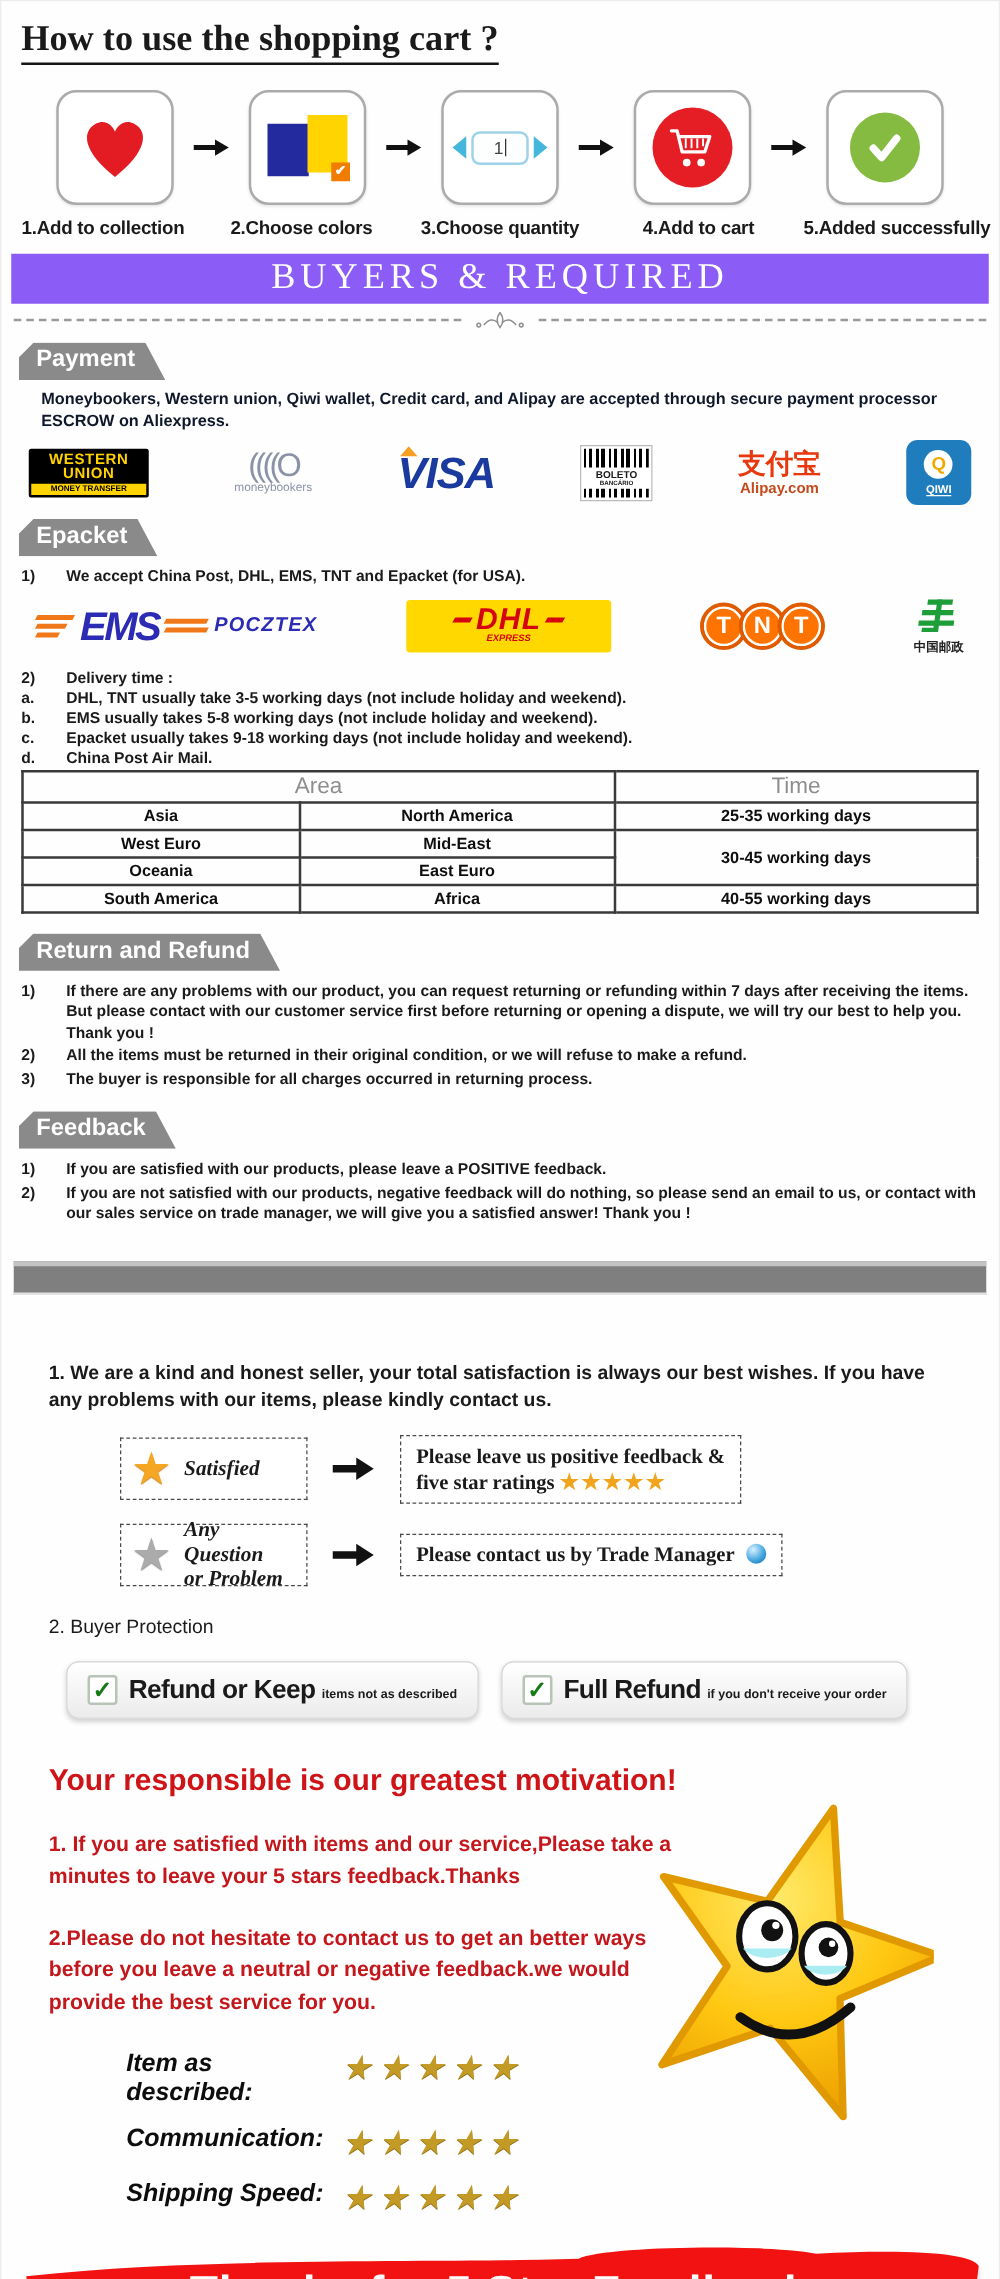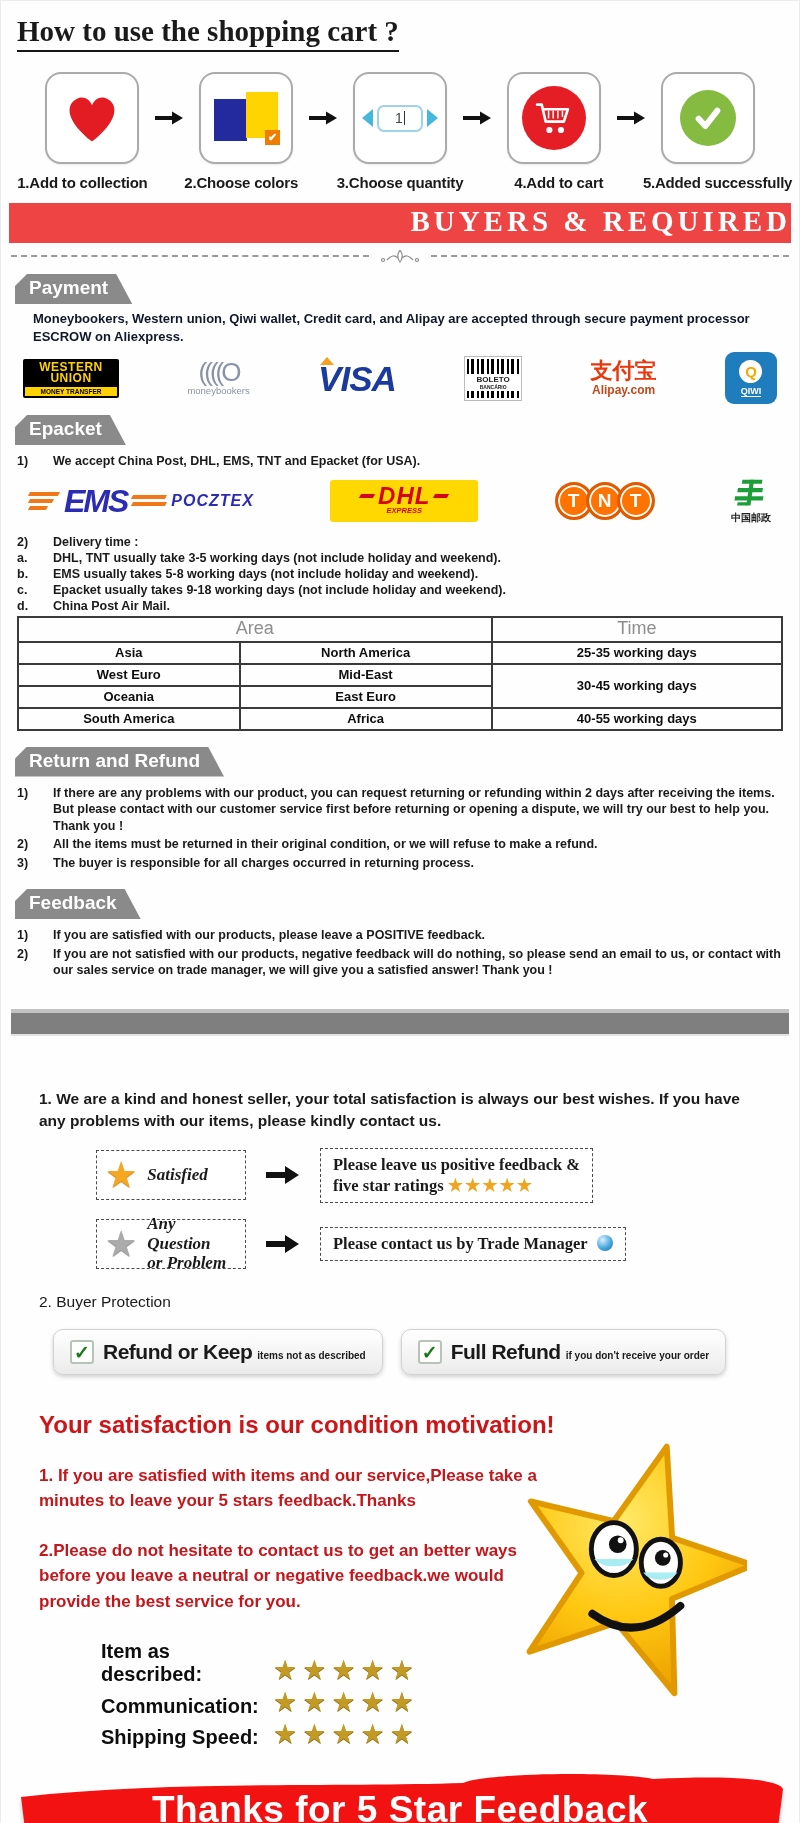--- a/index.html
+++ b/index.html
@@ -23,21 +23,21 @@
   .qty { display:flex; align-items:center; gap:4px; }
   .tri { width:0; height:0; border-top:9px solid transparent; border-bottom:9px solid transparent; }
   .tri.left  { border-right:11px solid #45b7dd; }
   .tri.right { border-left:11px solid #45b7dd; }
   .qty-box { width:46px; height:27px; border:2px solid #9ed2e8; border-radius:7px; background:#fdffff; display:flex; align-items:center; justify-content:center; font-size:14px; color:#444; }
   .caret { display:inline-block; width:1px; height:14px; background:#333; margin-left:1px; }
   .cart-circle { width:64px; height:64px; border-radius:50%; background:#e51e25; display:flex; align-items:center; justify-content:center; }
   .ok-circle { width:56px; height:56px; border-radius:50%; background:#85bb40; display:flex; align-items:center; justify-content:center; }
 
   
-  .black-banner { margin:12px 8px 0; background:#ef4444; color:#fff; text-align:right; font-family:"Liberation Serif", serif; font-weight:700; font-size:29px; letter-spacing:4px; padding:2px 0 5px; }
+  .black-banner { margin:12px 8px 0; background:#8b5cf6; color:#fff; text-align:center; font-family:"Liberation Serif", serif; font-weight:400; font-size:29px; letter-spacing:4px; padding:2px 0 5px; }
   .orn { display:flex; align-items:center; gap:8px; margin:5px 10px 0; }
   .orn .line { flex:1; border-top:2px dashed #9a9a9a; height:0; }
 
   
   .tag { display:inline-block; background:#8a8a8a; color:#fff; font-size:19px; font-weight:700; padding:3px 24px 5px 14px; margin-left:14px;
          clip-path:polygon(12px 0, calc(100% - 16px) 0, 100% 100%, 0 100%, 0 12px); }
   .sec-payment { margin-top:10px; }  .sec-shipment { margin-top:12px; }
   .sec-returns { margin-top:16px; }  .sec-feedback { margin-top:18px; }
 
   .desc { margin:6px 32px 0; font-size:13px; font-weight:700; line-height:1.35; color:#0f172a; }
@@ -71,21 +71,21 @@
   .accept-row { margin-top:8px; }
 
   
   .ship-logos { display:flex; align-items:center; justify-content:space-between; margin:8px 28px 0; height:46px; }
   .ems { display:flex; align-items:center; gap:5px; font-style:italic; font-weight:800; }
   .stripes { display:flex; flex-direction:column; gap:3px; }
   .stripe { height:4px; background:#f07818; transform:skewX(-28deg); }
   .s1{width:30px;} .s2{width:24px;} .s3{width:18px;} .s4{width:34px;} .s5{width:34px;}
   .ems-word { font-size:32px; color:#2b2bb4; letter-spacing:-2px; line-height:1; }
   .ems-sub { font-size:16px; color:#2b2bb4; letter-spacing:1px; }
-  .dhl { width:148px; height:42px; background:#ffd800; border-radius:3px; display:flex; flex-direction:column; align-items:center; justify-content:center; }
+  .dhl { width:164px; height:42px; background:#ffd800; border-radius:3px; display:flex; flex-direction:column; align-items:center; justify-content:center; }
   .dhl-row { display:flex; align-items:center; }
   .dash { width:14px; height:4px; background:#d40511; margin:0 4px; transform:skewX(-30deg); }
   .dhl-word { font-style:italic; font-weight:800; font-size:24px; color:#d40511; letter-spacing:1px; line-height:20px; }
   .dhl-exp { font-style:italic; font-size:7.5px; color:#d40511; font-weight:700; }
   .tnt { display:flex; }
   .ball { width:38px; height:38px; border-radius:50%; background:#ff7300; border:3px solid #e05a00; box-shadow:inset 0 0 0 2px #fff; color:#fff; font-weight:800; font-size:19px; display:flex; align-items:center; justify-content:center; margin-left:-7px; }
   .ball:first-child { margin-left:0; }
   .cpost { text-align:center; line-height:1; }
   .cpost .lbl { display:block; font-size:10px; font-weight:700; color:#222; margin-top:2px; }
 
@@ -125,21 +125,21 @@
   .chk { width:24px; height:24px; flex:none; border:2px solid #b9c4b9; background:#fff; color:#157a15; font-weight:800; font-size:19px; line-height:21px; text-align:center; border-radius:3px; }
   .badge-texts { display:flex; align-items:baseline; }
   .badge-t1 { font-size:21px; font-weight:800; letter-spacing:-0.5px; }
   .badge-t2 { font-size:10px; font-weight:700; margin-left:5px; }
 
   
   .motivation { position:relative; margin-top:36px; }
   .mot-head { color:#cf1418; font-size:24px; font-weight:800; margin-left:38px; }
   .mot-para { color:#c4171c; font-size:17px; font-weight:600; width:500px; margin:24px 0 0 38px; line-height:1.5; }
   .ratings { margin:26px 0 0 100px; }
-  .rat-row { display:flex; align-items:flex-end; margin-top:2px; }
+  .rat-row { display:flex; align-items:flex-start; margin-top:14px;font-style:italic; }
   .rat-label { width:172px; font-size:20px; font-weight:600; color:#0d0d0d; }
   .rat-stars { font-size:27px; color:#c49a26; letter-spacing:5px; text-shadow:0 1px 0 #8a6d12; line-height:1.1; }
   .mascot { position:absolute; right:52px; top:18px; }
 
   
   .ribbon { position:relative; margin:18px 12px 0; height:96px; }
   .ribbon svg { filter:drop-shadow(0 4px 2px rgba(0,0,0,.22)); }
   .ribbon-text { position:absolute; left:0; right:0; top:22px; text-align:center; color:#fff; font-size:37px; font-weight:800; letter-spacing:0.5px; }
 </style>
 </head>
@@ -370,21 +370,21 @@
       </tr>
     </tbody>
       </table>
   </div>
 
   <div class="sec-returns">
     <div class="tag">Return and Refund</div>
     <div class="items-block">
       <div class="numrow">
           <span class="pfx">1)</span>
-          <span class="txt">If there are any problems with our product, you can request returning or refunding within 2 days after receiving the items. But please contact with our customer service first before returning or opening a dispute, we will try our best to help you. Thank you !</span>
+          <span class="txt">If there are any problems with our product, you can request returning or refunding within 7 days after receiving the items. But please contact with our customer service first before returning or opening a dispute, we will try our best to help you. Thank you !</span>
         </div>
       <div class="numrow">
           <span class="pfx">2)</span>
           <span class="txt">All the items must be returned in their original condition, or we will refuse to make a refund.</span>
         </div>
       <div class="numrow">
           <span class="pfx">3)</span>
           <span class="txt">The buyer is responsible for all charges occurred in returning process.</span>
         </div>
     </div>
@@ -458,21 +458,21 @@
         <span class="chk">✓</span>
         <span class="badge-texts">
           <span class="badge-t1">Full Refund</span>
           <span class="badge-t2">if you don't receive your order</span>
         </span>
       </div>
     </div>
   </div>
 
   <div class="motivation">
-    <h2 class="mot-head">Your satisfaction is our condition motivation!</h2>
+    <h2 class="mot-head">Your responsible is our greatest motivation!</h2>
     <p class="mot-para">1. If you are satisfied with items and our service,Please take a minutes to leave your 5 stars feedback.Thanks</p>
     <p class="mot-para">2.Please do not hesitate to contact us to get an better ways before you leave a neutral or negative feedback.we would provide the best service for you.</p>
 
     <svg class="mascot" width="235" height="295" viewBox="0 0 240 300">
       <defs>
           <radialGradient id="gold" cx="40%" cy="35%" r="75%">
             <stop offset="0%" stop-color="#ffe968"></stop>
             <stop offset="55%" stop-color="#ffc812"></stop>
             <stop offset="100%" stop-color="#eda000"></stop>
           </radialGradient>

